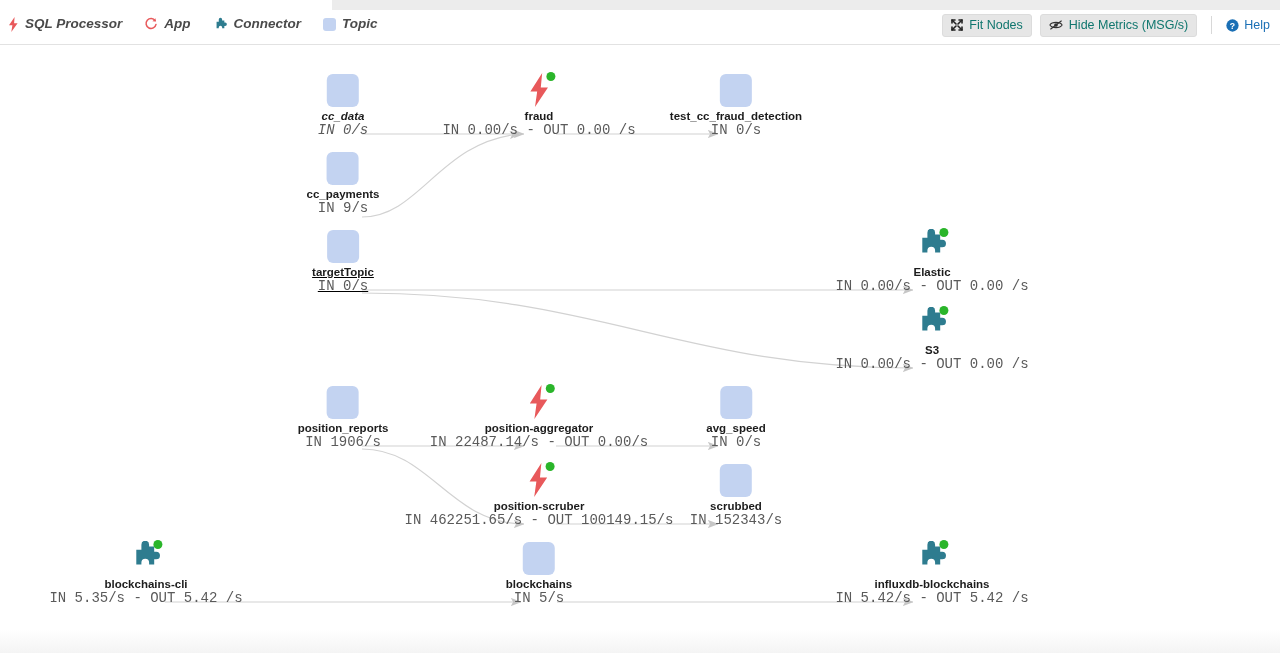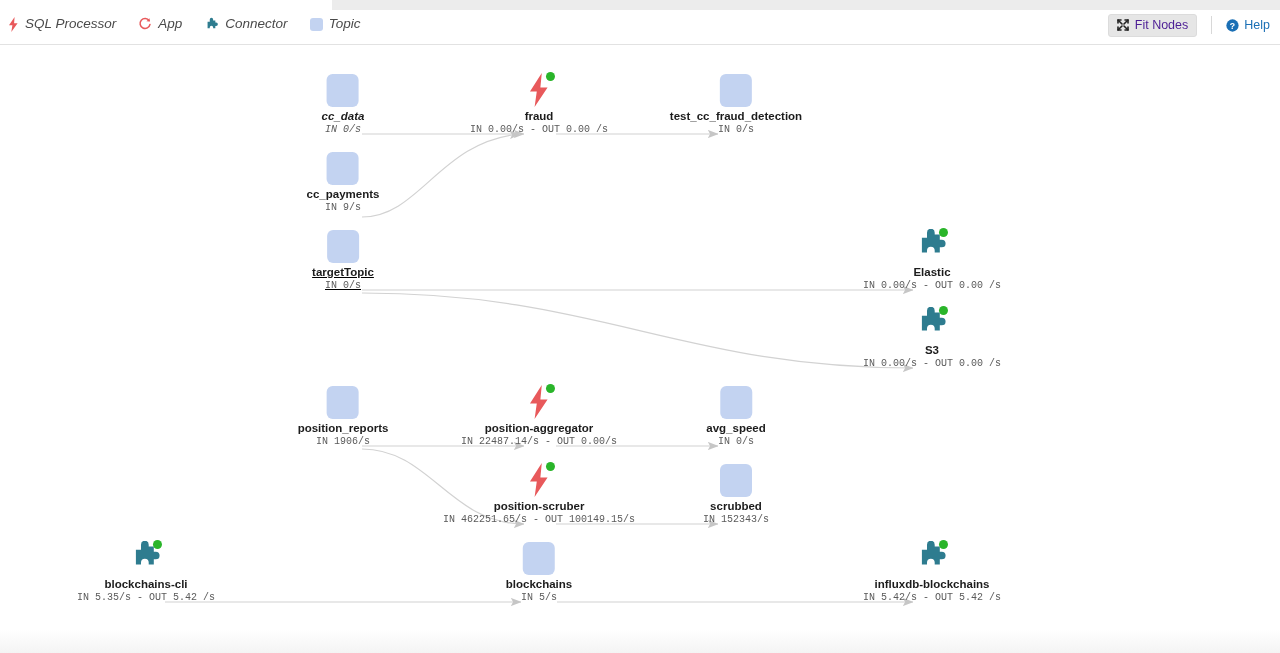--- a/index.html
+++ b/index.html
@@ -46,20 +46,21 @@
     align-items: center;
     gap: 6px;
     height: 20px;
   }
   .legend-label {
     font-size: 13.5px;
     font-style: italic;
     color: #4a4a4a;
     line-height: 20px;
     white-space: nowrap;
+    font-weight: bold;
   }
   .ico {
     display: inline-flex;
     align-items: center;
     justify-content: center;
     flex: none;
   }
   .topic-chip {
     width: 13px; height: 13px;
     background: #c3d3f1;
@@ -78,21 +79,21 @@
   }
   .btn {
     display: inline-flex;
     align-items: center;
     gap: 6px;
     background: #e6e6e6;
     border: 1px solid #dcdcdc;
     border-radius: 3px;
     padding: 3px 8px;
     font-size: 12.5px;
-    color: #4c1d95;
+    color: #0f766e;
     cursor: pointer;
     line-height: 15px;
     white-space: nowrap;
   }
   .divider {
     width: 1px; height: 18px;
     background: #d8d8d8;
     margin: 0 6px;
   }
   .help-link {
@@ -158,21 +159,21 @@
   }
   .node-label {
     font-size: 11.5px;
     font-weight: bold;
     color: #1c1c1c;
     line-height: 14px;
     margin-top: 1px;
   }
   .node-metrics {
     font-family: "Liberation Mono", monospace;
-    font-size: 10px;
+    font-size: 14px;
     color: #5a5a5a;
     line-height: 14px;
   }
 </style>
 </head>
 <body>
 
 <div class="topbar">
   <div class="topbar-bg-right"></div>
 
@@ -219,20 +220,30 @@
     <div class="btn">
       <span class="ico">
         <svg width="12" height="12" viewBox="0 0 12 12">
           <path d="M1 1 L5 5 M11 1 L7 5 M1 11 L5 7 M11 11 L7 7" stroke="#222" stroke-width="1.6" fill="none" stroke-linecap="round"></path>
           <path d="M1 1 L4 1 M1 1 L1 4 M11 1 L8 1 M11 1 L11 4 M1 11 L4 11 M1 11 L1 8 M11 11 L8 11 M11 11 L11 8" stroke="#222" stroke-width="1.6" fill="none" stroke-linecap="round"></path>
         </svg>
       </span>
       <span>Fit Nodes</span>
     </div>
 
+    <div class="btn">
+      <span class="ico">
+        <svg width="14" height="12" viewBox="0 0 16 12">
+          <path d="M1 6 C3.5 2, 12.5 2, 15 6 C12.5 10, 3.5 10, 1 6 Z" fill="none" stroke="#333" stroke-width="1.2"></path>
+          <circle cx="8" cy="6" r="2.1" fill="#333"></circle>
+          <path d="M2 10.6 L14 1.4" stroke="#333" stroke-width="1.3" stroke-linecap="round"></path>
+        </svg>
+      </span>
+      <span>Hide Metrics (MSG/s)</span>
+    </div>
 
     <div class="divider"></div>
 
     <a class="help-link">
       <span class="ico">
         <svg width="13" height="13" viewBox="0 0 14 14">
           <circle cx="7" cy="7" r="6.6" fill="#1a6fb5"></circle>
           <text x="7" y="10.4" font-family="Liberation Sans, sans-serif" font-size="9.4" font-weight="bold" fill="#ffffff" text-anchor="middle">?</text>
         </svg>
       </span>

